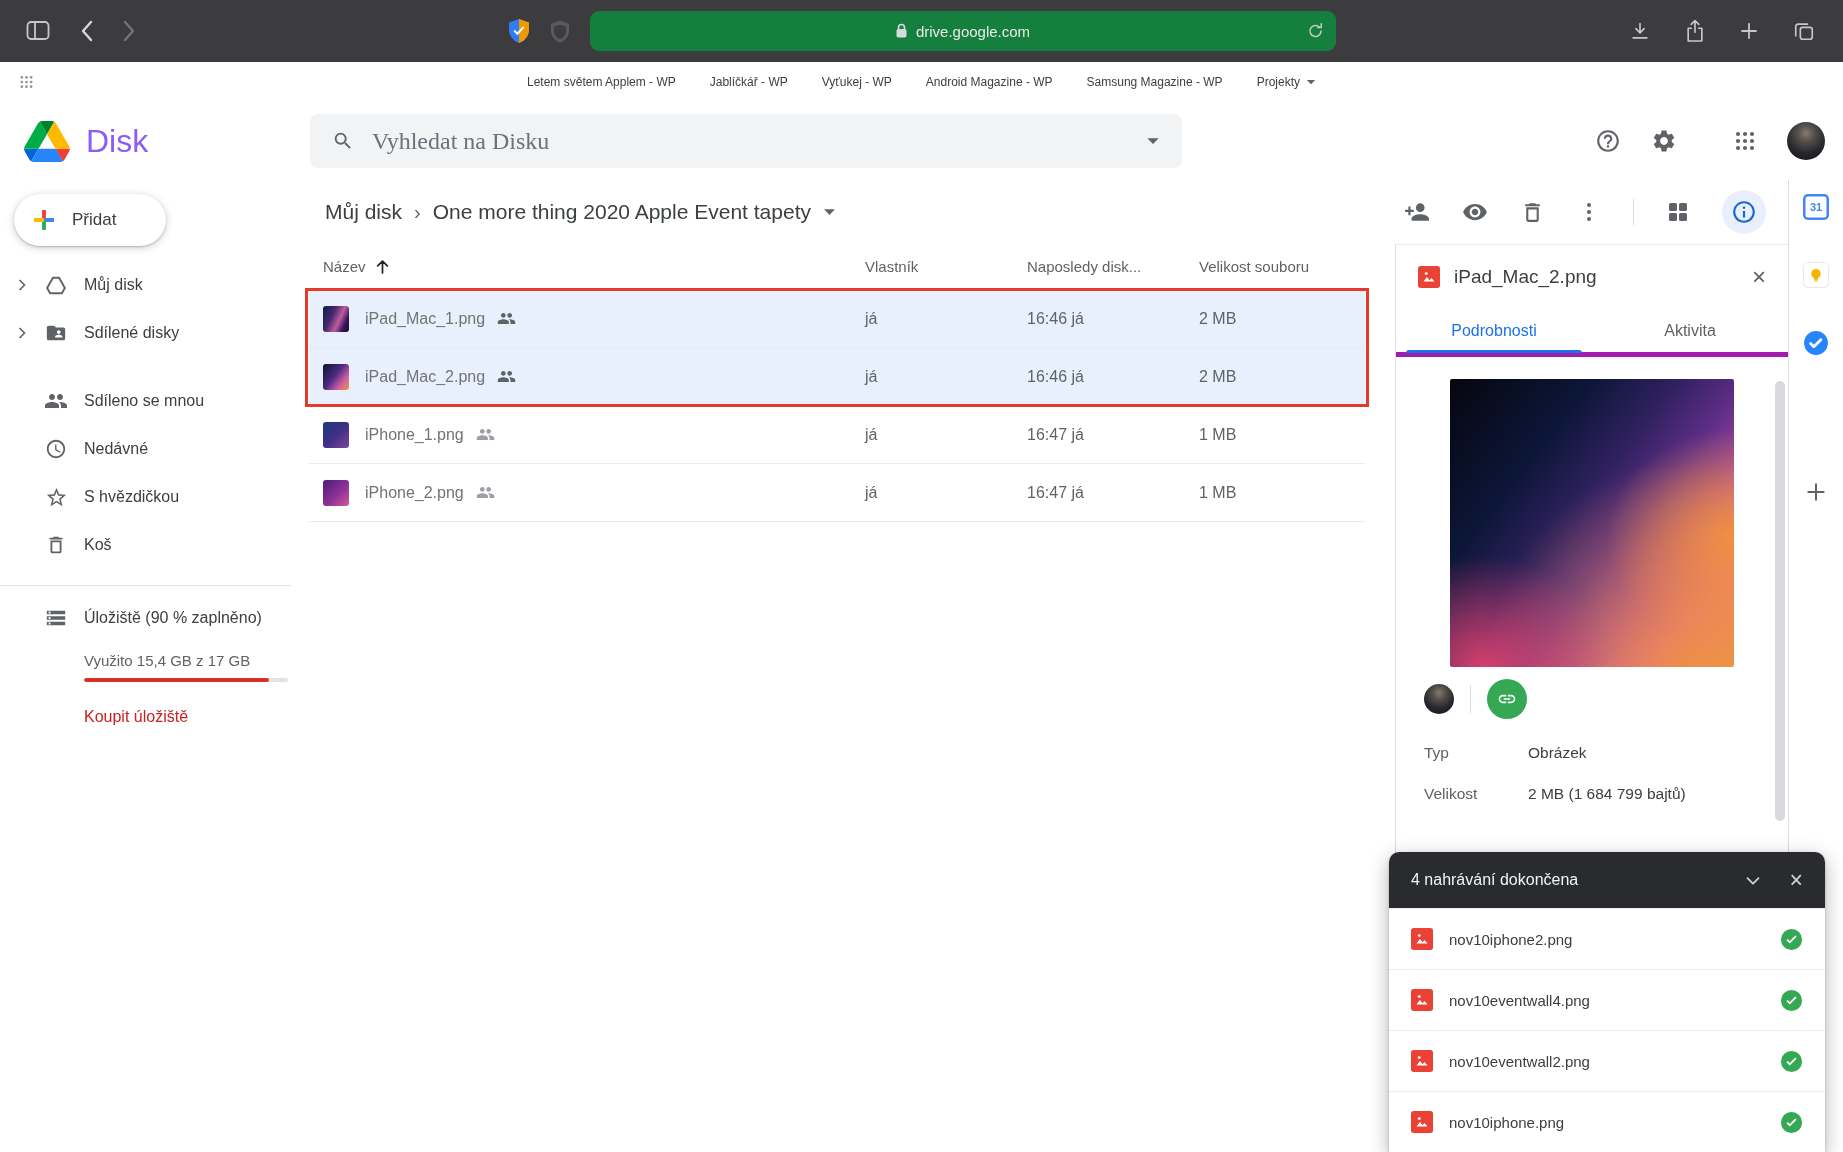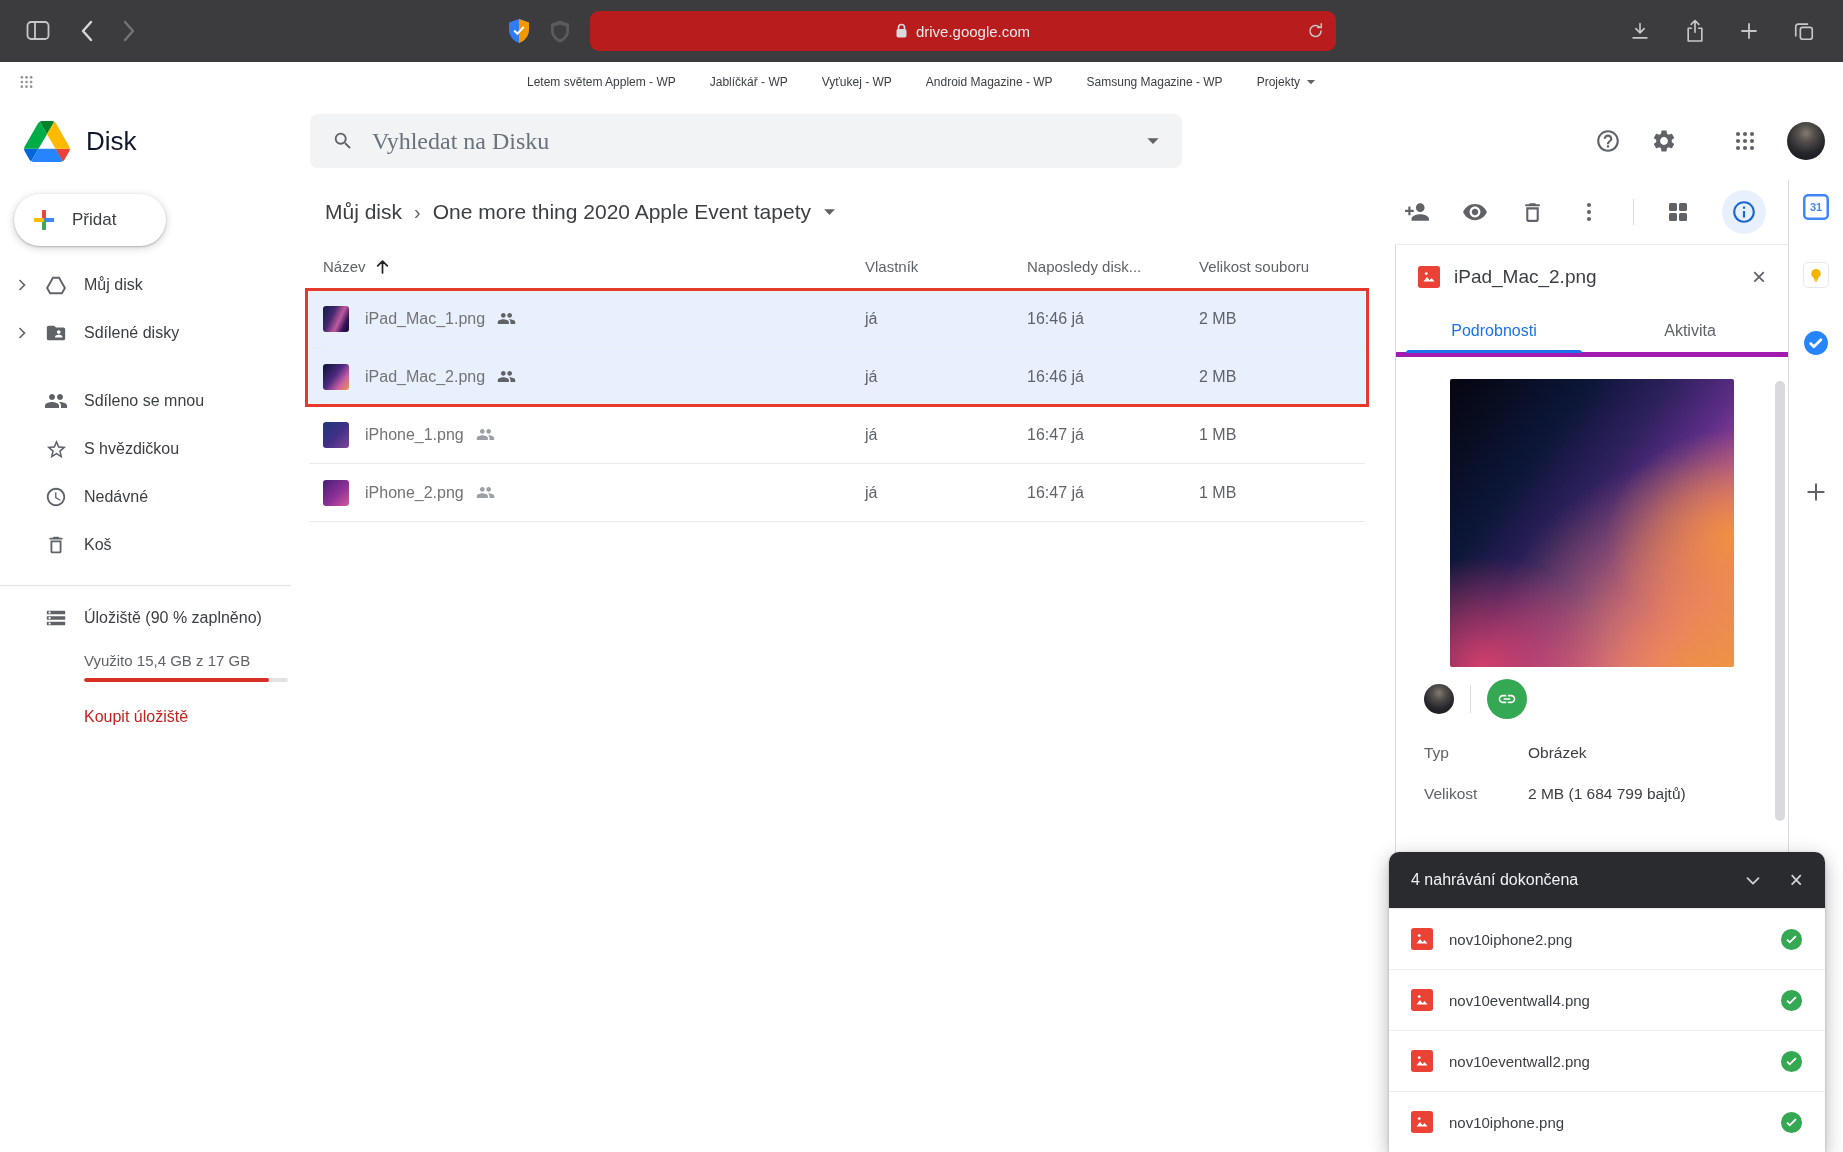--- a/index.html
+++ b/index.html
@@ -5,34 +5,34 @@
   *{margin:0;padding:0;box-sizing:border-box}
   html,body{width:1843px;height:1152px}
   body{font-family:"Liberation Sans","DejaVu Sans",sans-serif;background:#fff;overflow:hidden;-webkit-font-smoothing:antialiased}
   svg{display:block}
   .screen{width:1843px;height:1152px;position:relative;display:flex;flex-direction:column;background:#fff}
 
   
   .browser-bar{height:62px;background:#3c3c3e;display:flex;align-items:center;position:relative;flex:0 0 auto}
   .nav-left{display:flex;align-items:center;gap:30px;margin-left:26px}
   .addr-group{position:absolute;left:50%;top:50%;transform:translate(-50%,-50%);display:flex;align-items:center;gap:20px}
-  .addr-field{width:746px;height:40px;background:#b91c1c;border-radius:9px;display:flex;align-items:center;justify-content:center;gap:8px;position:relative;color:#e9e9eb;font-size:15px}
+  .addr-field{width:746px;height:40px;background:#15803d;border-radius:9px;display:flex;align-items:center;justify-content:center;gap:8px;position:relative;color:#e9e9eb;font-size:15px}
   .addr-reload{position:absolute;right:12px;top:50%;transform:translateY(-50%)}
   .nav-right{margin-left:auto;display:flex;align-items:center;gap:34px;margin-right:28px}
 
   
   .bookmarks-bar{height:40px;background:#fff;display:flex;align-items:center;justify-content:center;position:relative;flex:0 0 auto}
   .bm-grid{position:absolute;left:20px;top:50%;transform:translateY(-50%)}
   .bm-items{display:flex;align-items:center;gap:34px}
   .bm-item{font-size:12px;color:#3c4043;display:flex;align-items:center;gap:6px;white-space:nowrap;cursor:default}
 
   
   .drive-header{height:78px;background:#fff;display:flex;align-items:center;position:relative;flex:0 0 auto}
   .logo-wrap{display:flex;align-items:center;gap:16px;margin-left:24px}
-  .app-name{font-size:26px;color:#0f172a}
+  .app-name{font-size:32px;color:#8b5cf6}
   .search-box{position:absolute;left:310px;top:12px;width:872px;height:54px;background:#f1f3f4;border-radius:8px;display:flex;align-items:center;padding:0 22px;gap:18px}
   .search-input{flex:1;border:none;outline:none;background:transparent;font-size:24px;color:#3c4043;font-family:Liberation Serif, serif}
   .search-input::placeholder{color:#6b727b}
   .hdr-right{margin-left:auto;display:flex;align-items:center;gap:30px;padding-right:18px}
   .apps-gap{margin-left:26px}
   .avatar{width:38px;height:38px;border-radius:50%;background:radial-gradient(circle at 50% 30%,#847b72 0%,#55504b 25%,#26282e 60%,#121419 100%)}
 
   
   .main{flex:1;display:flex;min-height:0}
   .sidebar{width:303px;flex:0 0 auto}
@@ -338,34 +338,34 @@
         <span class="s-ic">
             <svg width="24" height="24" viewBox="0 0 24 24" fill="#5f6368">
               <path d="M16 11c1.66 0 2.99-1.34 2.99-3S17.66 5 16 5c-1.66 0-3 1.34-3 3s1.34 3 3 3zm-8 0c1.66 0 2.99-1.34 2.99-3S9.66 5 8 5C6.34 5 5 6.34 5 8s1.34 3 3 3zm0 2c-2.33 0-7 1.17-7 3.5V19h14v-2.5c0-2.33-4.67-3.5-7-3.5zm8 0c-.29 0-.62.02-.97.05 1.16.84 1.97 1.97 1.97 3.45V19h6v-2.5c0-2.33-4.67-3.5-7-3.5z"></path>
             </svg>
           </span>
         <span>Sdíleno se mnou</span>
       </div>
       <div class="side-item">
         <span class="twisty"></span>
         <span class="s-ic">
-            <svg width="23" height="23" viewBox="0 0 24 24" fill="#5f6368">
-              <path d="M22 9.24l-7.19-.62L12 2 9.19 8.63 2 9.24l5.46 4.73L5.82 21 12 17.27 18.18 21l-1.63-7.03L22 9.24zM12 15.4l-3.76 2.27 1-4.28-3.32-2.88 4.38-.38L12 6.1l1.71 4.04 4.38.38-3.32 2.88 1 4.28L12 15.4z"></path>
-            </svg>
-          </span>
-        <span>S hvězdičkou</span>
+            <svg width="22" height="22" viewBox="0 0 24 24" fill="#5f6368">
+              <path d="M11.99 2C6.47 2 2 6.48 2 12s4.47 10 9.99 10C17.52 22 22 17.52 22 12S17.52 2 11.99 2zM12 20c-4.42 0-8-3.58-8-8s3.58-8 8-8 8 3.58 8 8-3.58 8-8 8zm.5-13H11v6l5.25 3.15.75-1.23-4.5-2.67z"></path>
+            </svg>
+          </span>
+        <span>Nedávné</span>
       </div>
       <div class="side-item">
         <span class="twisty"></span>
         <span class="s-ic">
-            <svg width="22" height="22" viewBox="0 0 24 24" fill="#5f6368">
-              <path d="M11.99 2C6.47 2 2 6.48 2 12s4.47 10 9.99 10C17.52 22 22 17.52 22 12S17.52 2 11.99 2zM12 20c-4.42 0-8-3.58-8-8s3.58-8 8-8 8 3.58 8 8-3.58 8-8 8zm.5-13H11v6l5.25 3.15.75-1.23-4.5-2.67z"></path>
-            </svg>
-          </span>
-        <span>Nedávné</span>
+            <svg width="23" height="23" viewBox="0 0 24 24" fill="#5f6368">
+              <path d="M22 9.24l-7.19-.62L12 2 9.19 8.63 2 9.24l5.46 4.73L5.82 21 12 17.27 18.18 21l-1.63-7.03L22 9.24zM12 15.4l-3.76 2.27 1-4.28-3.32-2.88 4.38-.38L12 6.1l1.71 4.04 4.38.38-3.32 2.88 1 4.28L12 15.4z"></path>
+            </svg>
+          </span>
+        <span>S hvězdičkou</span>
       </div>
       <div class="side-item">
         <span class="twisty"></span>
         <span class="s-ic">
             <svg width="22" height="22" viewBox="0 0 24 24" fill="#5f6368">
               <path d="M16 9v10H8V9h8m-1.5-6h-5l-1 1H5v2h14V4h-3.5l-1-1zM18 7H6v12c0 1.1.9 2 2 2h8c1.1 0 2-.9 2-2V7z"></path>
             </svg>
           </span>
         <span>Koš</span>
       </div>

